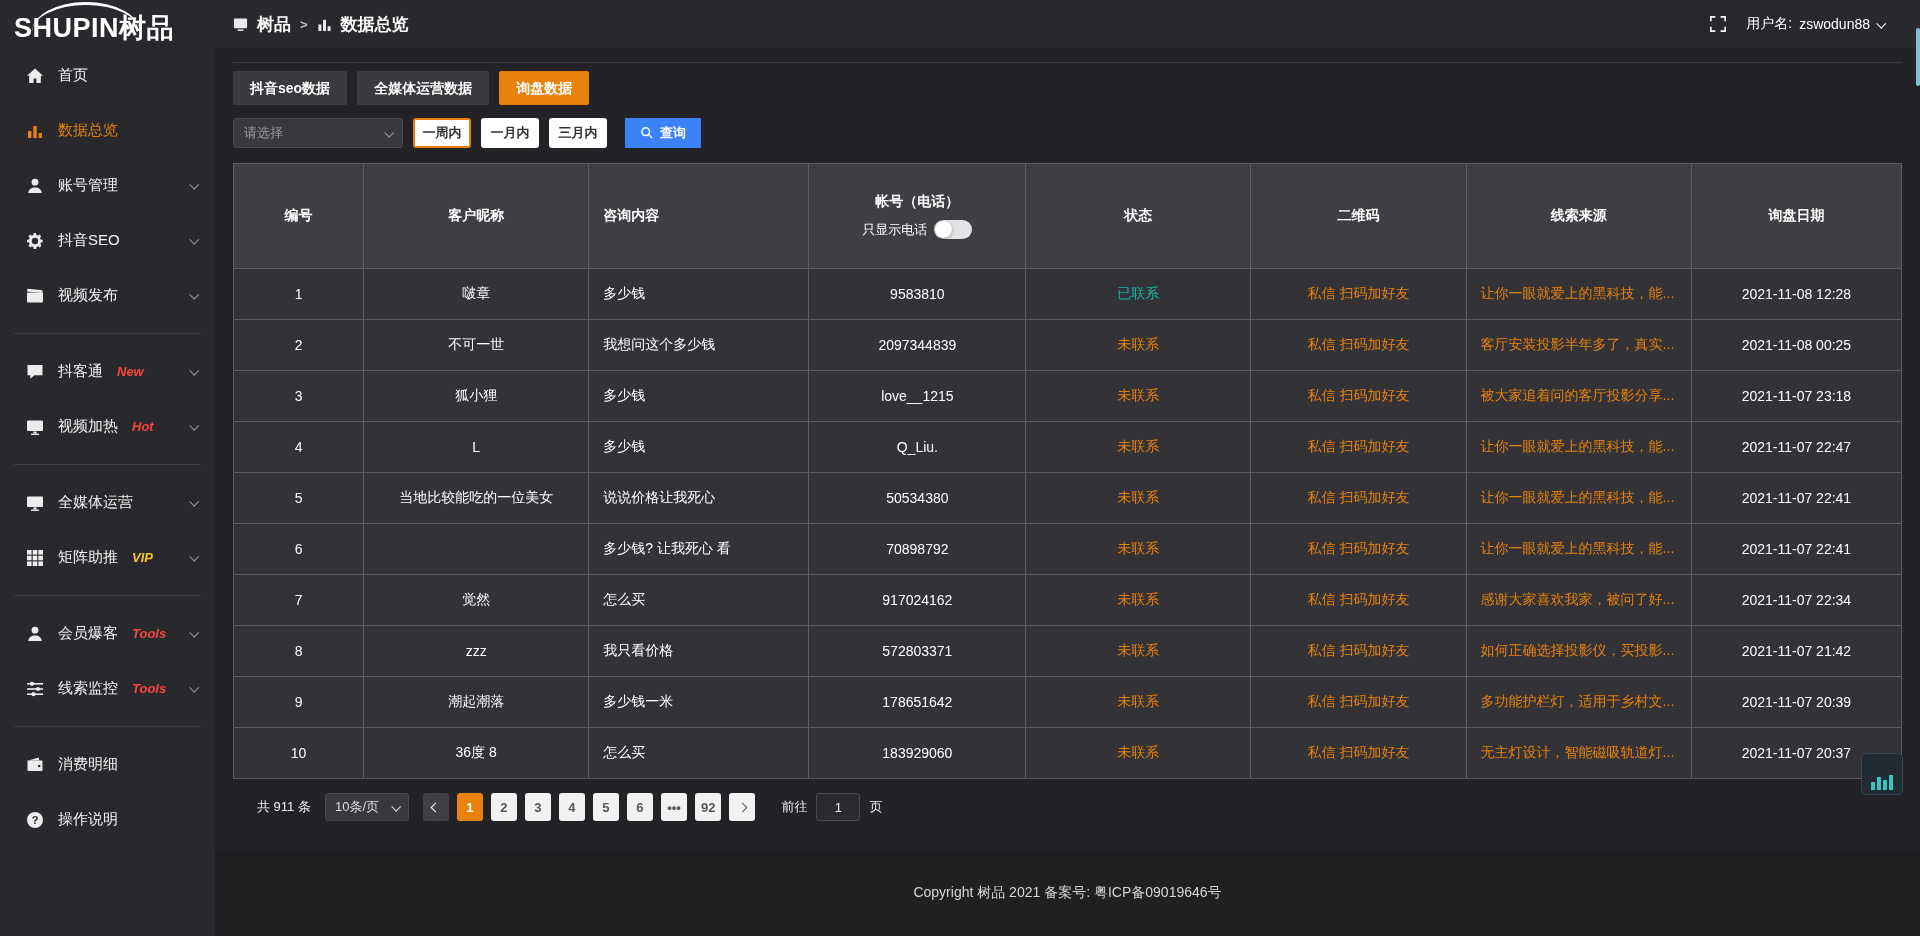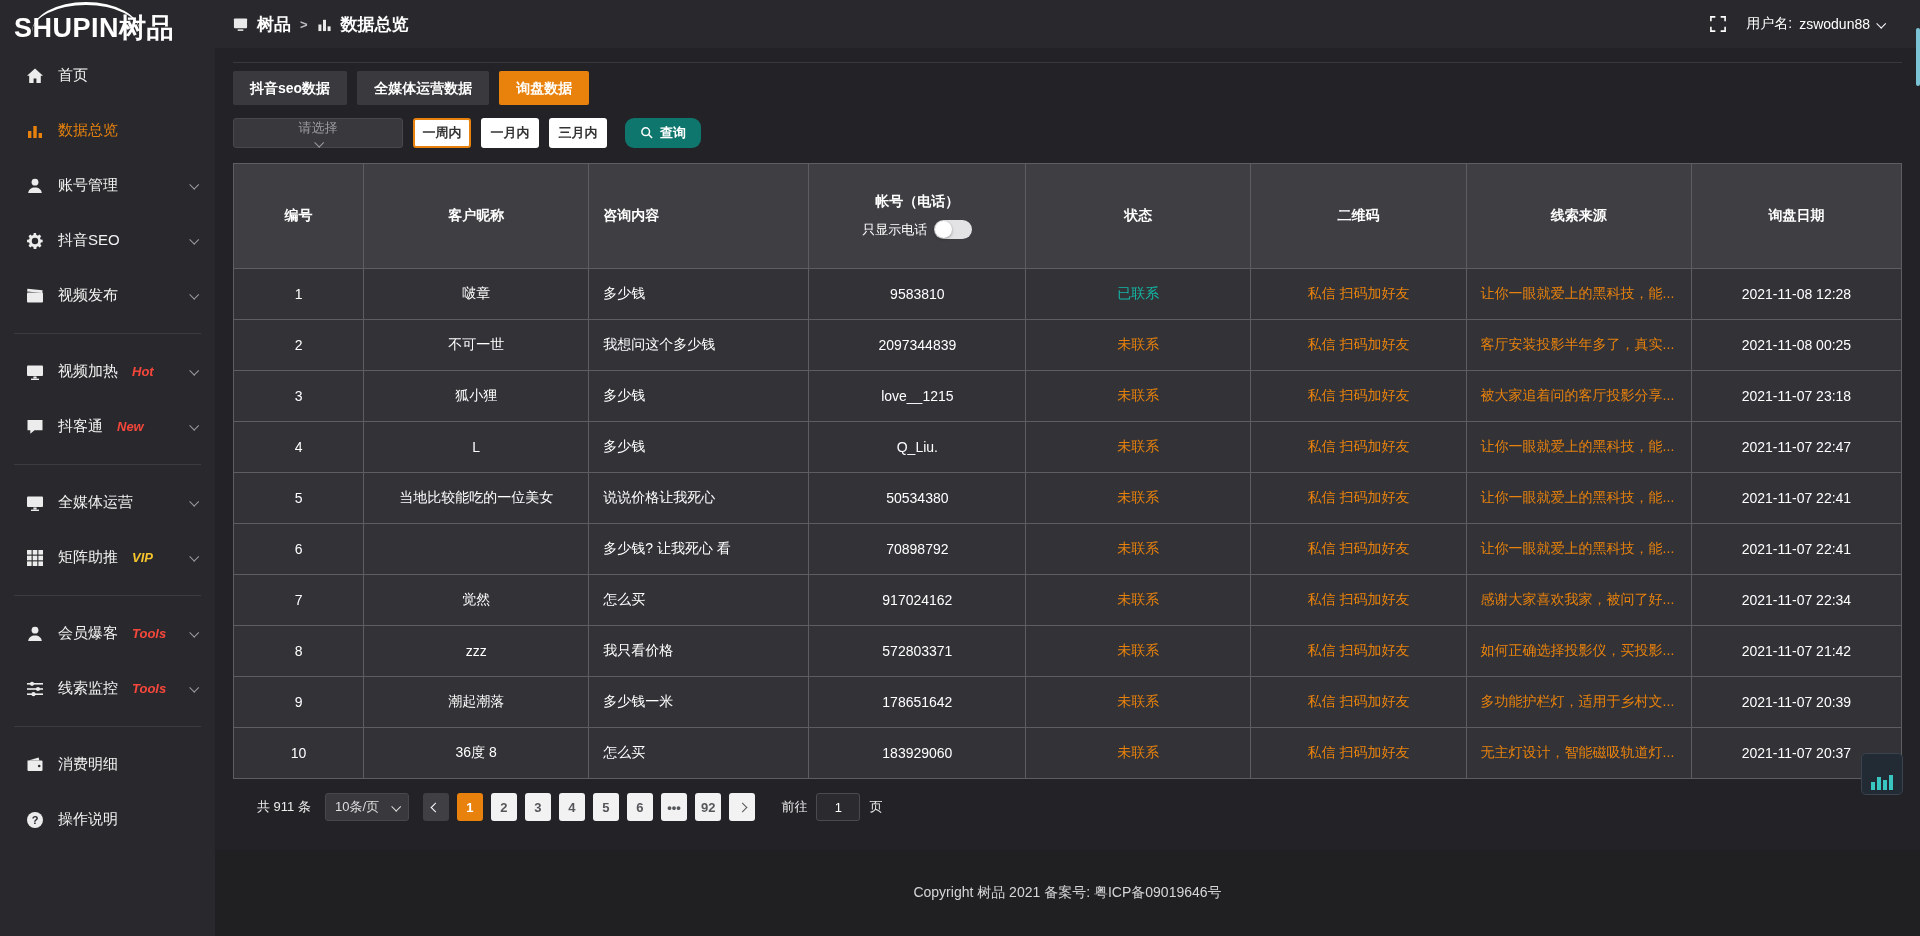--- a/index.html
+++ b/index.html
@@ -42,25 +42,25 @@
   .main { margin-left:215px; padding:48px 18px 0 18px; position:relative; }
   .topline { height:1px; background:#39393d; margin-top:14px; }
   .tabs { display:flex; gap:10px; margin-top:8px; }
   .tab { background:#39393E; color:#fff; font-size:14px; font-weight:bold; height:34px;
     line-height:34px; padding:0 17px; border-radius:2px; cursor:pointer; }
   .tab.active { background:#E8820D; }
 
   .filters { display:flex; align-items:center; margin-top:13px; gap:10px; }
   .select { width:170px; height:30px; background:#38383d; border:1px solid #47474c; border-radius:3px;
     display:flex; align-items:center; justify-content:space-between; padding:0 10px;
-    color:#9c9ca0; font-size:13px; cursor:pointer;flex-direction:column; }
+    color:#9c9ca0; font-size:13px; cursor:pointer; }
   .range-btn { width:58px; height:30px; background:#fff; color:#333; font-size:13px; font-weight:bold;
     border-radius:3px; display:flex; align-items:center; justify-content:center; cursor:pointer; }
   .range-btn.active { border:2px solid #E8820D; }
-  .search-btn { height:30px; margin-left:8px; background:#0f766e; color:#fff; border:none; border-radius:9px;
+  .search-btn { height:30px; margin-left:8px; background:#3b82f6; color:#fff; border:none; border-radius:1px;
     padding:0 15px; display:flex; align-items:center; gap:6px; font-size:13px; font-weight:bold; cursor:pointer; }
   .search-btn svg { width:14px; height:14px; display:block; }
 
   
   .table-wrap { margin-top:15px; }
   table { width:100%; border-collapse:collapse; table-layout:fixed; }
   th,td { border:1px solid #5d5d63; overflow:hidden; white-space:nowrap; text-overflow:ellipsis; }
   thead th { background:#3E3E43; height:105px; font-size:14px; font-weight:bold; }
   tbody td { background:#323237; height:51px; font-size:14px; text-align:center; }
   th.left,td.left { text-align:left; padding-left:14px; }
@@ -192,38 +192,38 @@
       </span>
     <span>视频发布</span>
     <span class="chev down side-chev"></span>
   </div>
 
   <div class="side-divider"></div>
 
   <div class="side-item">
     <span class="sicon">
         <svg viewBox="0 0 18 18">
+          <path d="M1.5 2h15v10.2h-8L4.3 15.8V12.2h-2.8z"></path>
+        </svg>
+      </span>
+    <span>抖客通</span>
+    <span class="badge red">New</span>
+    <span class="chev down side-chev"></span>
+  </div>
+
+  <div class="side-item">
+    <span class="sicon">
+        <svg viewBox="0 0 18 18">
           <rect x="1" y="2.5" width="16" height="10.5" rx="1"></rect>
           <rect x="7.4" y="13.5" width="3.2" height="2"></rect>
           <rect x="5" y="15.6" width="8" height="1.4"></rect>
         </svg>
       </span>
     <span>视频加热</span>
     <span class="badge red">Hot</span>
-    <span class="chev down side-chev"></span>
-  </div>
-
-  <div class="side-item">
-    <span class="sicon">
-        <svg viewBox="0 0 18 18">
-          <path d="M1.5 2h15v10.2h-8L4.3 15.8V12.2h-2.8z"></path>
-        </svg>
-      </span>
-    <span>抖客通</span>
-    <span class="badge red">New</span>
     <span class="chev down side-chev"></span>
   </div>
 
   <div class="side-divider"></div>
 
   <div class="side-item">
     <span class="sicon">
         <svg viewBox="0 0 18 18">
           <rect x="1" y="2.5" width="16" height="10.5" rx="1"></rect>
           <rect x="7.4" y="13.5" width="3.2" height="2"></rect>

